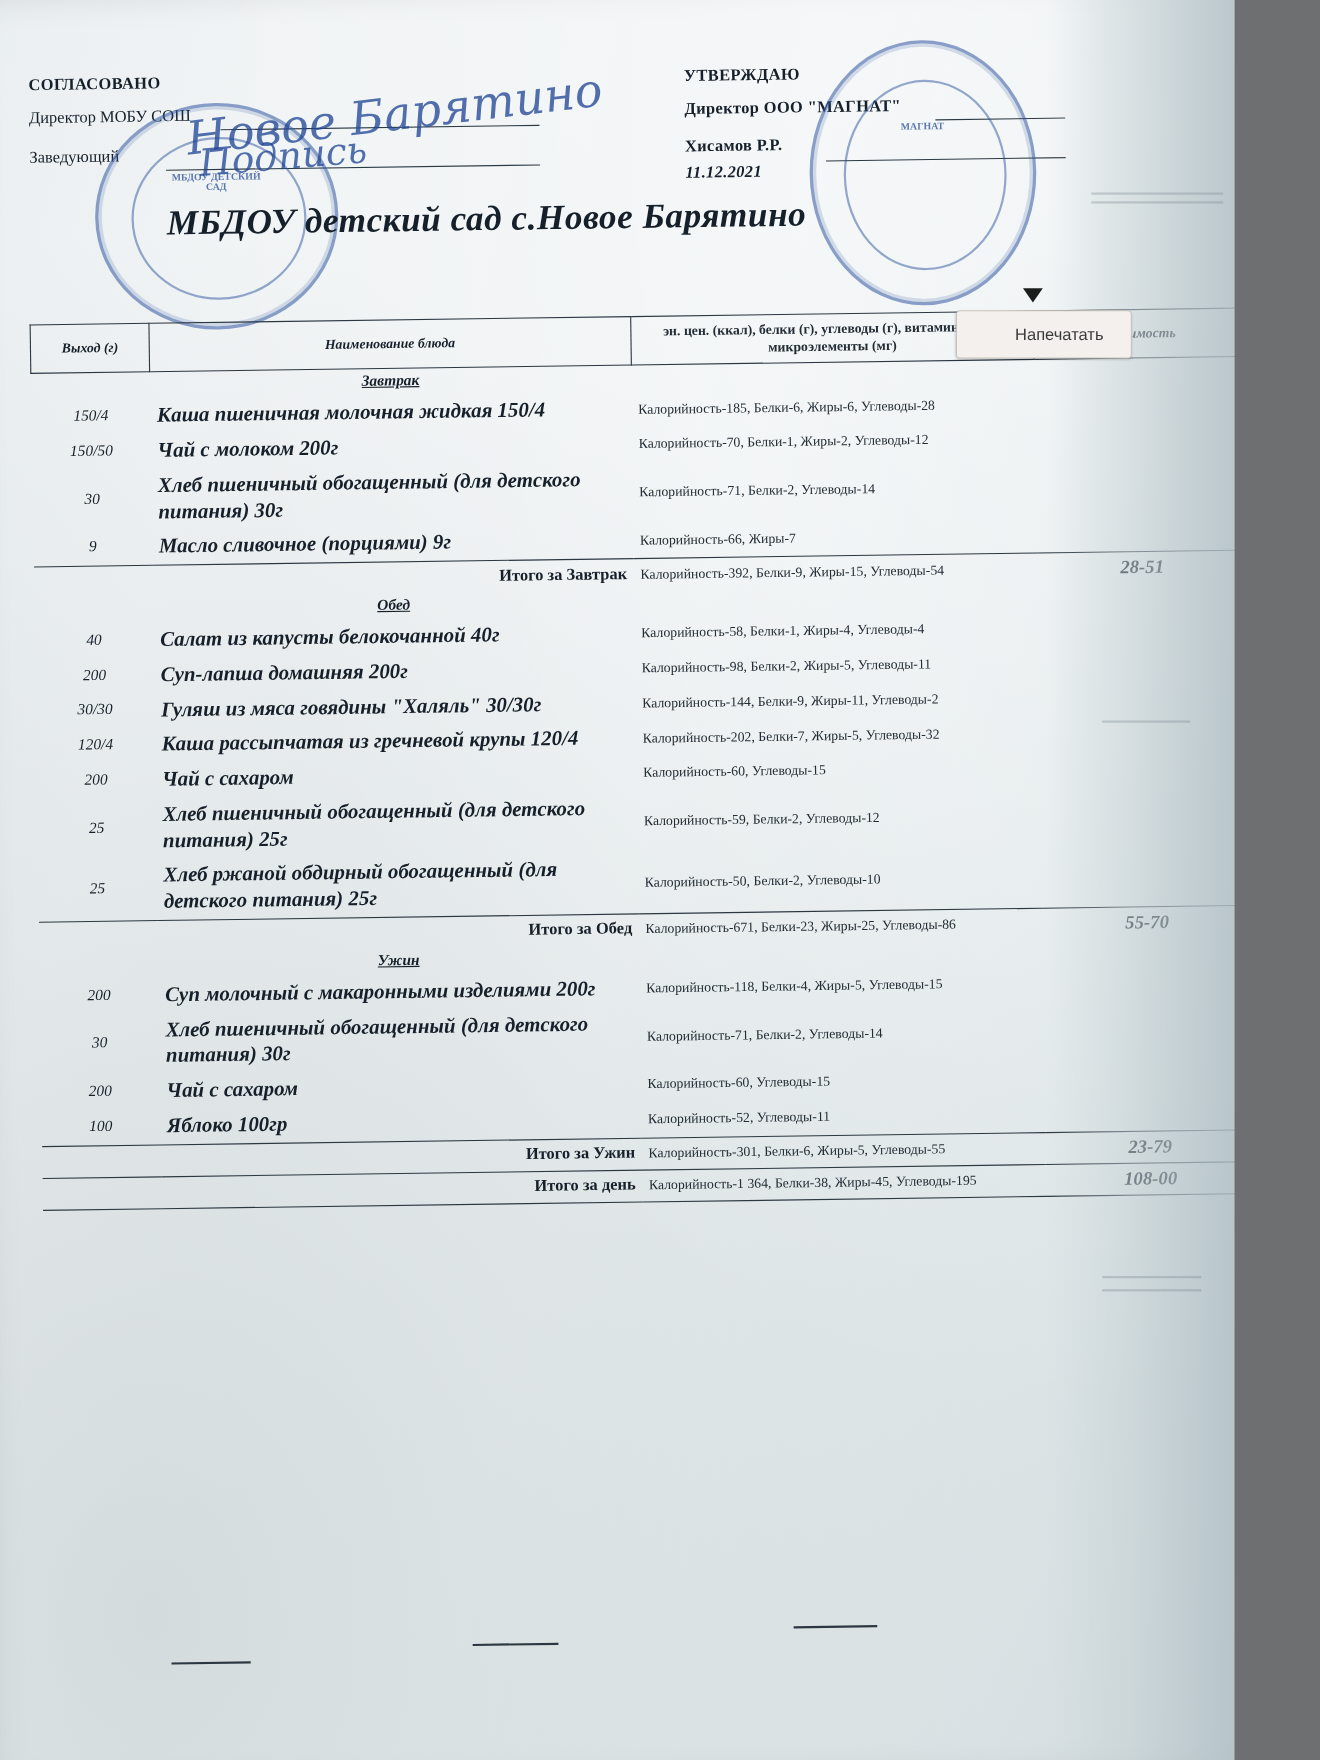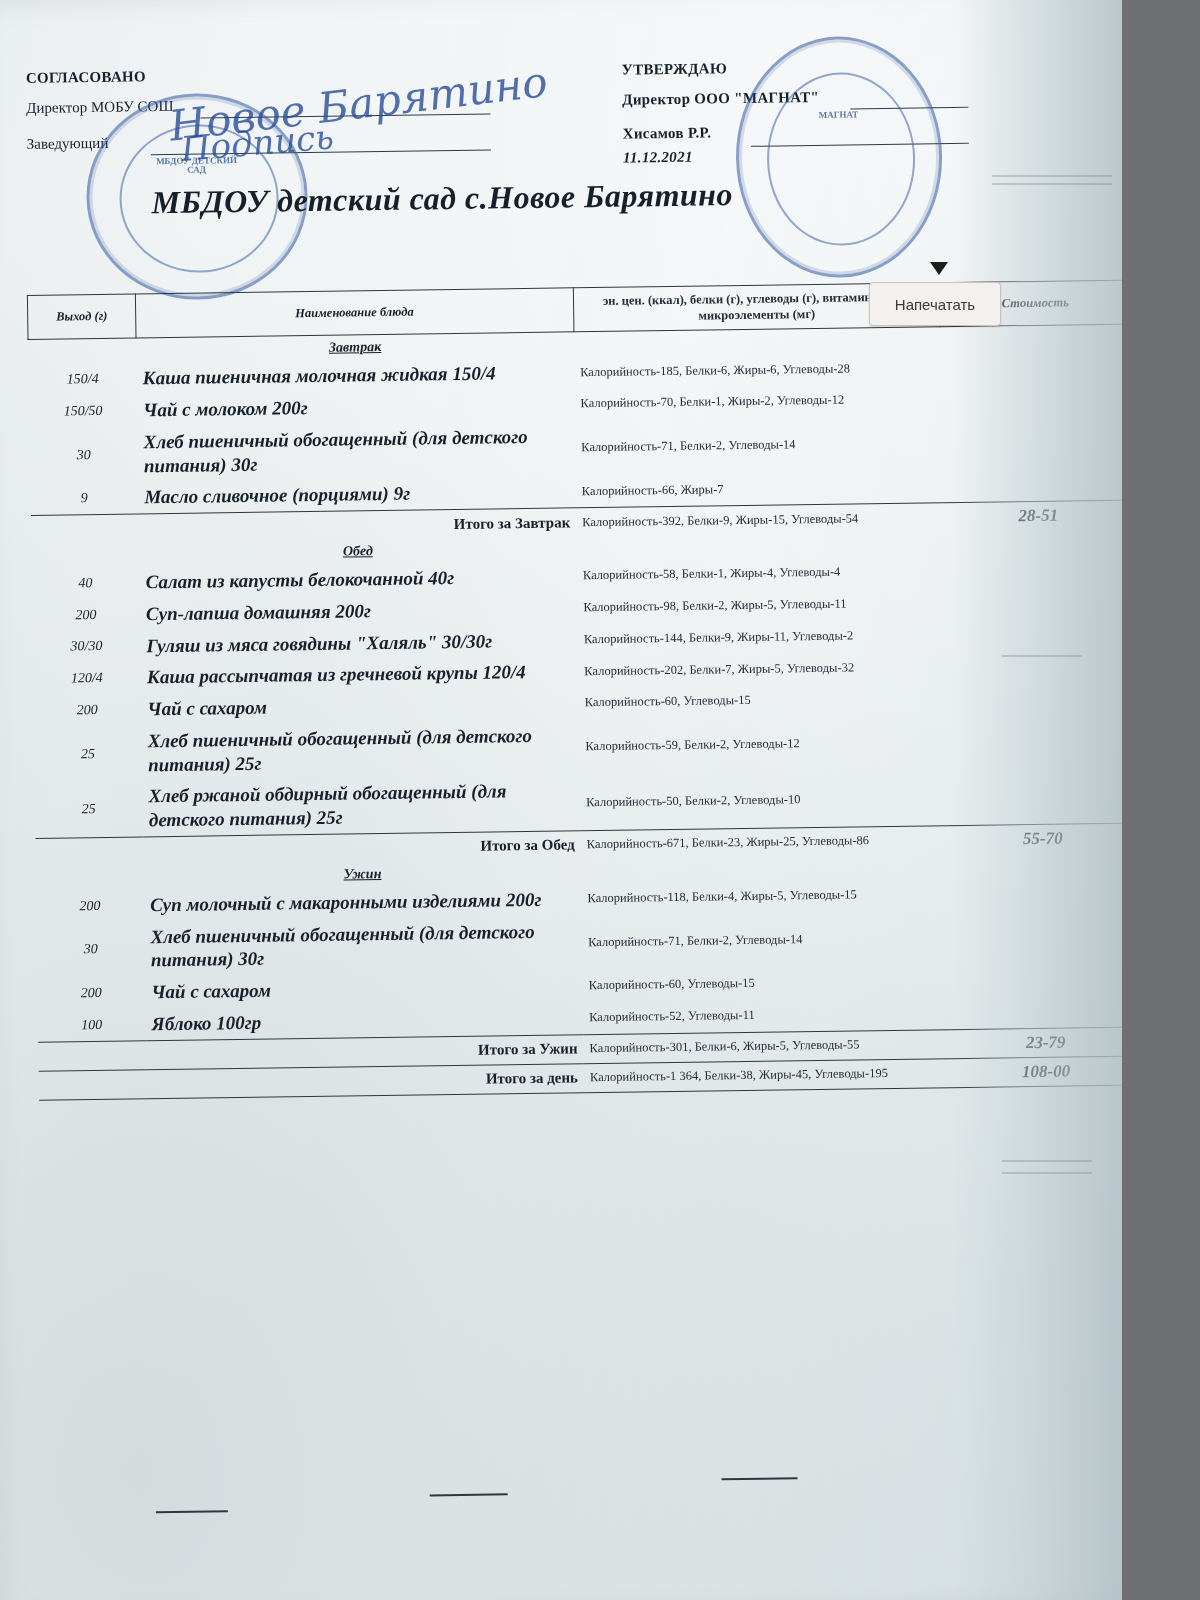--- a/index.html
+++ b/index.html
@@ -133,20 +133,21 @@
     left: 869px; top: 282px;
     width: 130px; height: 42px;
     background: #f3f0ee;
     border: 1px solid #c9c3bd;
     border-radius: 4px;
     color: #3a3a38;
     font-family: "Liberation Sans", sans-serif;
     font-size: 15px;
     display:flex; align-items:center; justify-content:center;
     box-shadow: 0 1px 2px rgba(0,0,0,.15);
+    padding-left: 28px;
   }
   .print-arrow {
     position:absolute;
     left: 930px; top: 262px;
     width:0; height:0;
     border-left: 9px solid transparent;
     border-right: 9px solid transparent;
     border-top: 13px solid #1c1c1c;
   }
   

